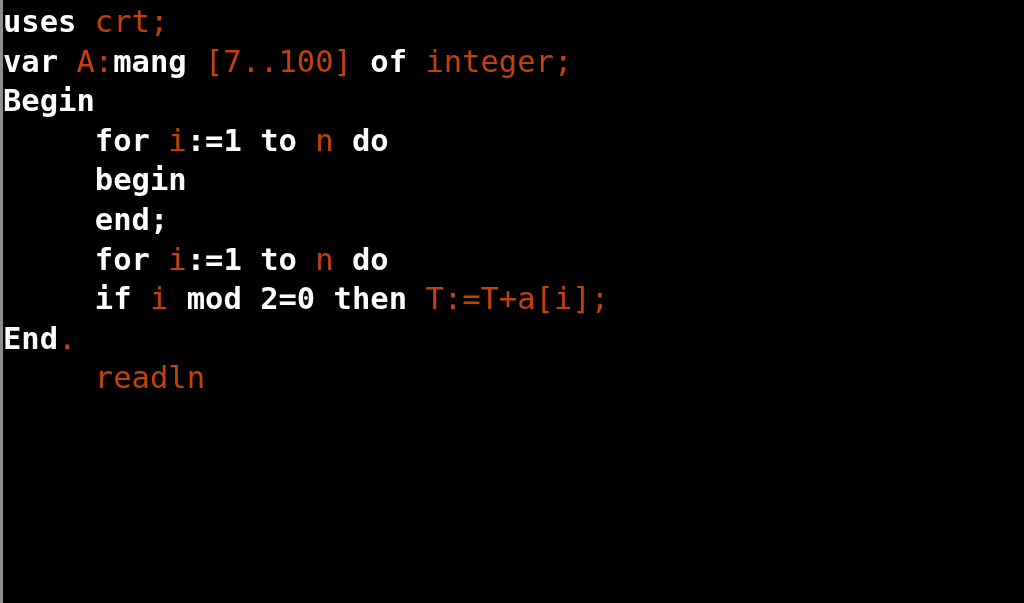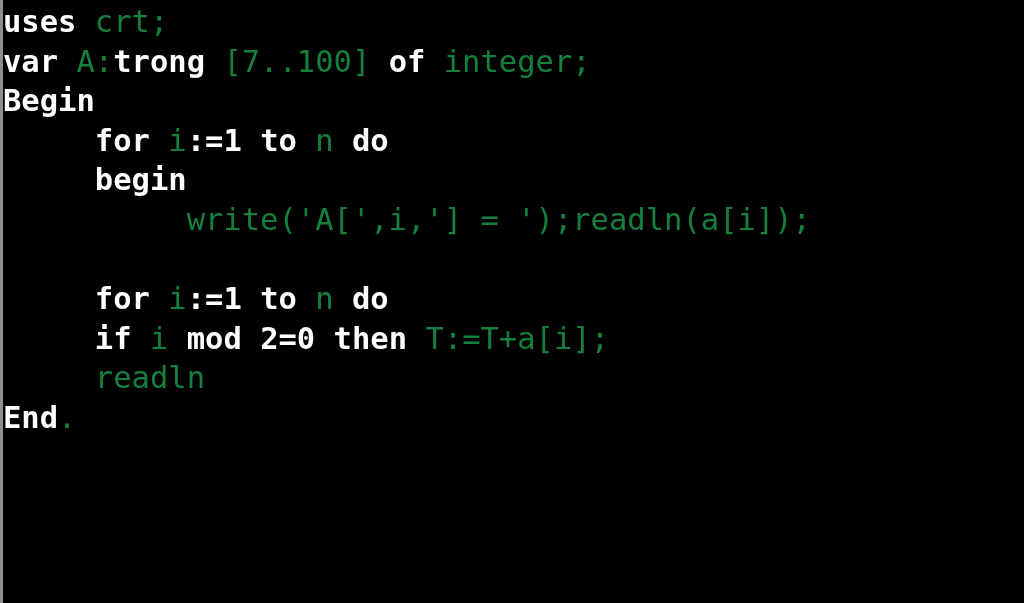--- a/index.html
+++ b/index.html
@@ -42,35 +42,34 @@
     color: #adadad;
   }
   
   .kw {
     color: #ffffff;
     font-weight: bold;
     text-align: right;
   }
   
   .id {
-    color: #15803d;
+    color: #c2410c;
     font-weight: normal;
   }
 </style>
 </head>
 <body>
 
 <div id="screen">
   <div id="left-edge"></div>
   <div id="code">
       <div class="code-line"><span class="kw">uses</span><span class="id"> crt;</span></div>
-      <div class="code-line"><span class="kw">var</span><span class="id"> A:</span><span class="kw">trong</span><span class="id"> [7..100] </span><span class="kw">of</span><span class="id"> integer;</span></div>
+      <div class="code-line"><span class="kw">var</span><span class="id"> A:</span><span class="kw">mang</span><span class="id"> [7..100] </span><span class="kw">of</span><span class="id"> integer;</span></div>
       <div class="code-line"><span class="kw">Begin</span></div>
       <div class="code-line"><span class="id">     </span><span class="kw">for</span><span class="id"> i</span><span class="kw">:=1</span><span class="id"> </span><span class="kw">to</span><span class="id"> n </span><span class="kw">do</span></div>
       <div class="code-line"><span class="id">     </span><span class="kw">begin</span></div>
-      <div class="code-line"><span class="id">          write('A[',i,'] = ');readln(a[i]);</span></div>
-      <div class="code-line"><span class="id">     </span></div>
+      <div class="code-line"><span class="id">     </span><span class="kw">end;</span></div>
       <div class="code-line"><span class="id">     </span><span class="kw">for</span><span class="id"> i</span><span class="kw">:=1</span><span class="id"> </span><span class="kw">to</span><span class="id"> n </span><span class="kw">do</span></div>
       <div class="code-line"><span class="id">     </span><span class="kw">if</span><span class="id"> i </span><span class="kw">mod</span><span class="id"> </span><span class="kw">2=0</span><span class="id"> </span><span class="kw">then</span><span class="id"> T:=T+a[i];</span></div>
+      <div class="code-line"><span class="kw">End</span><span class="id">.</span></div>
       <div class="code-line"><span class="id">     readln</span></div>
-      <div class="code-line"><span class="kw">End</span><span class="id">.</span></div>
     </div>
 </div>
 
 </body></html>

